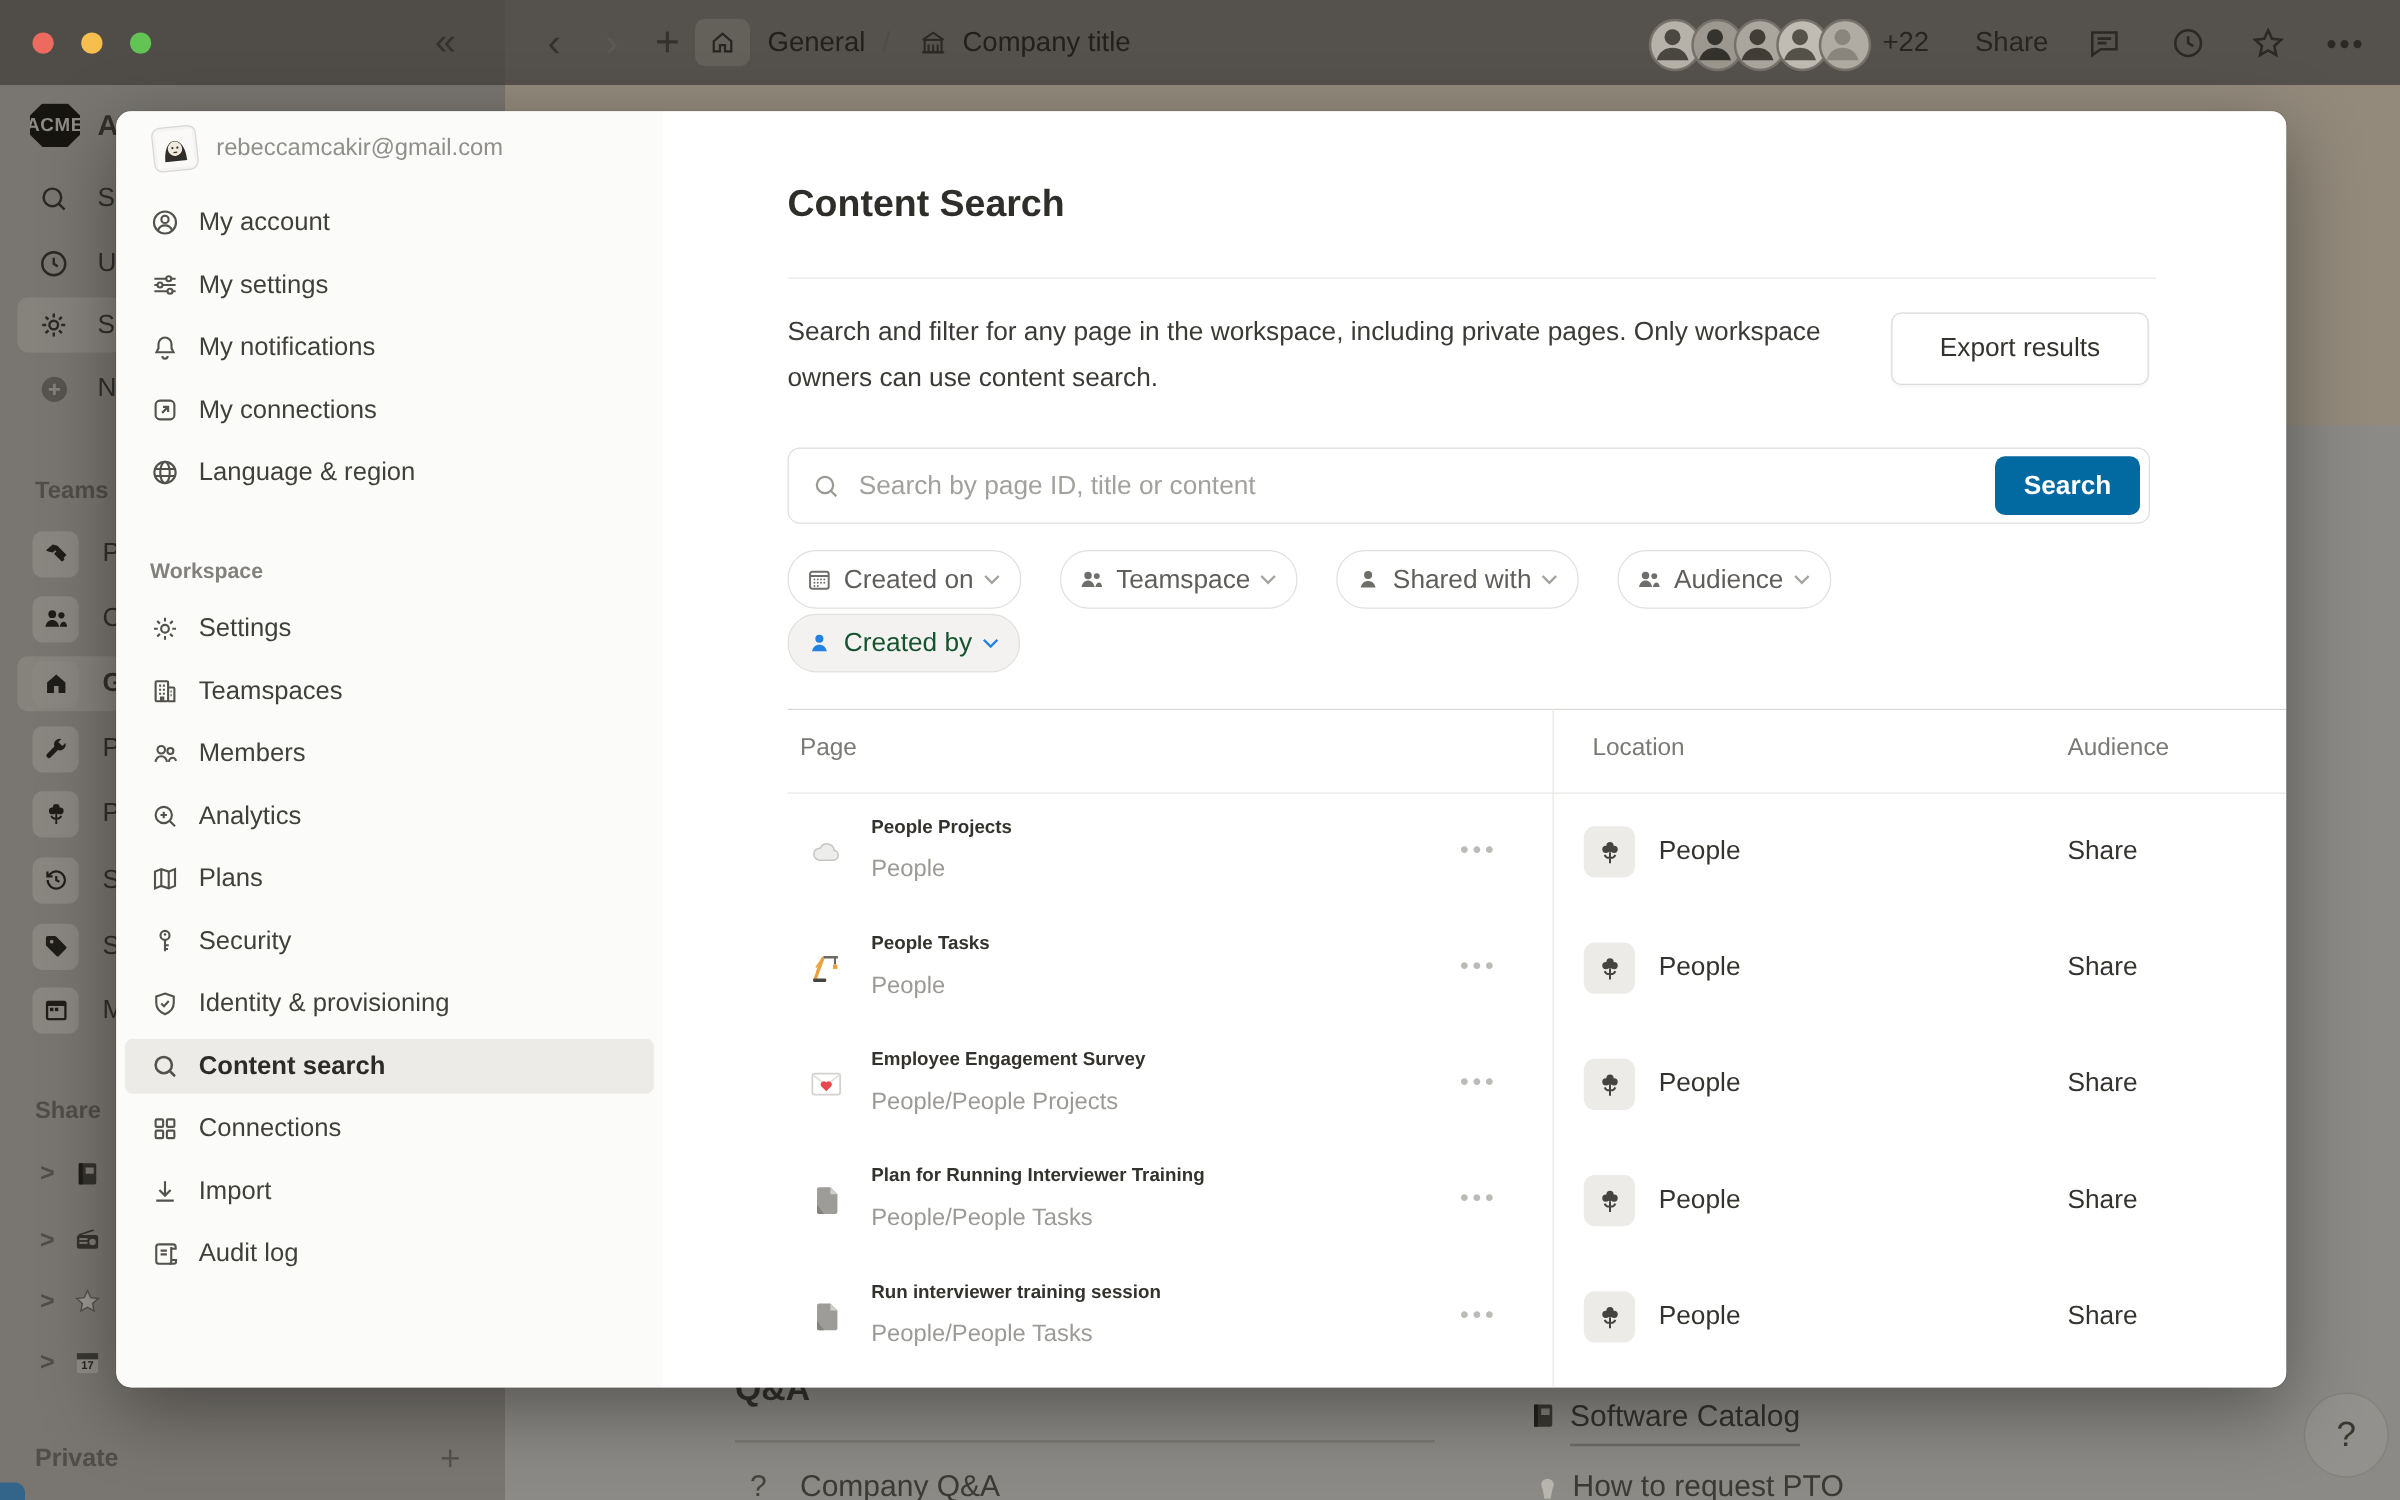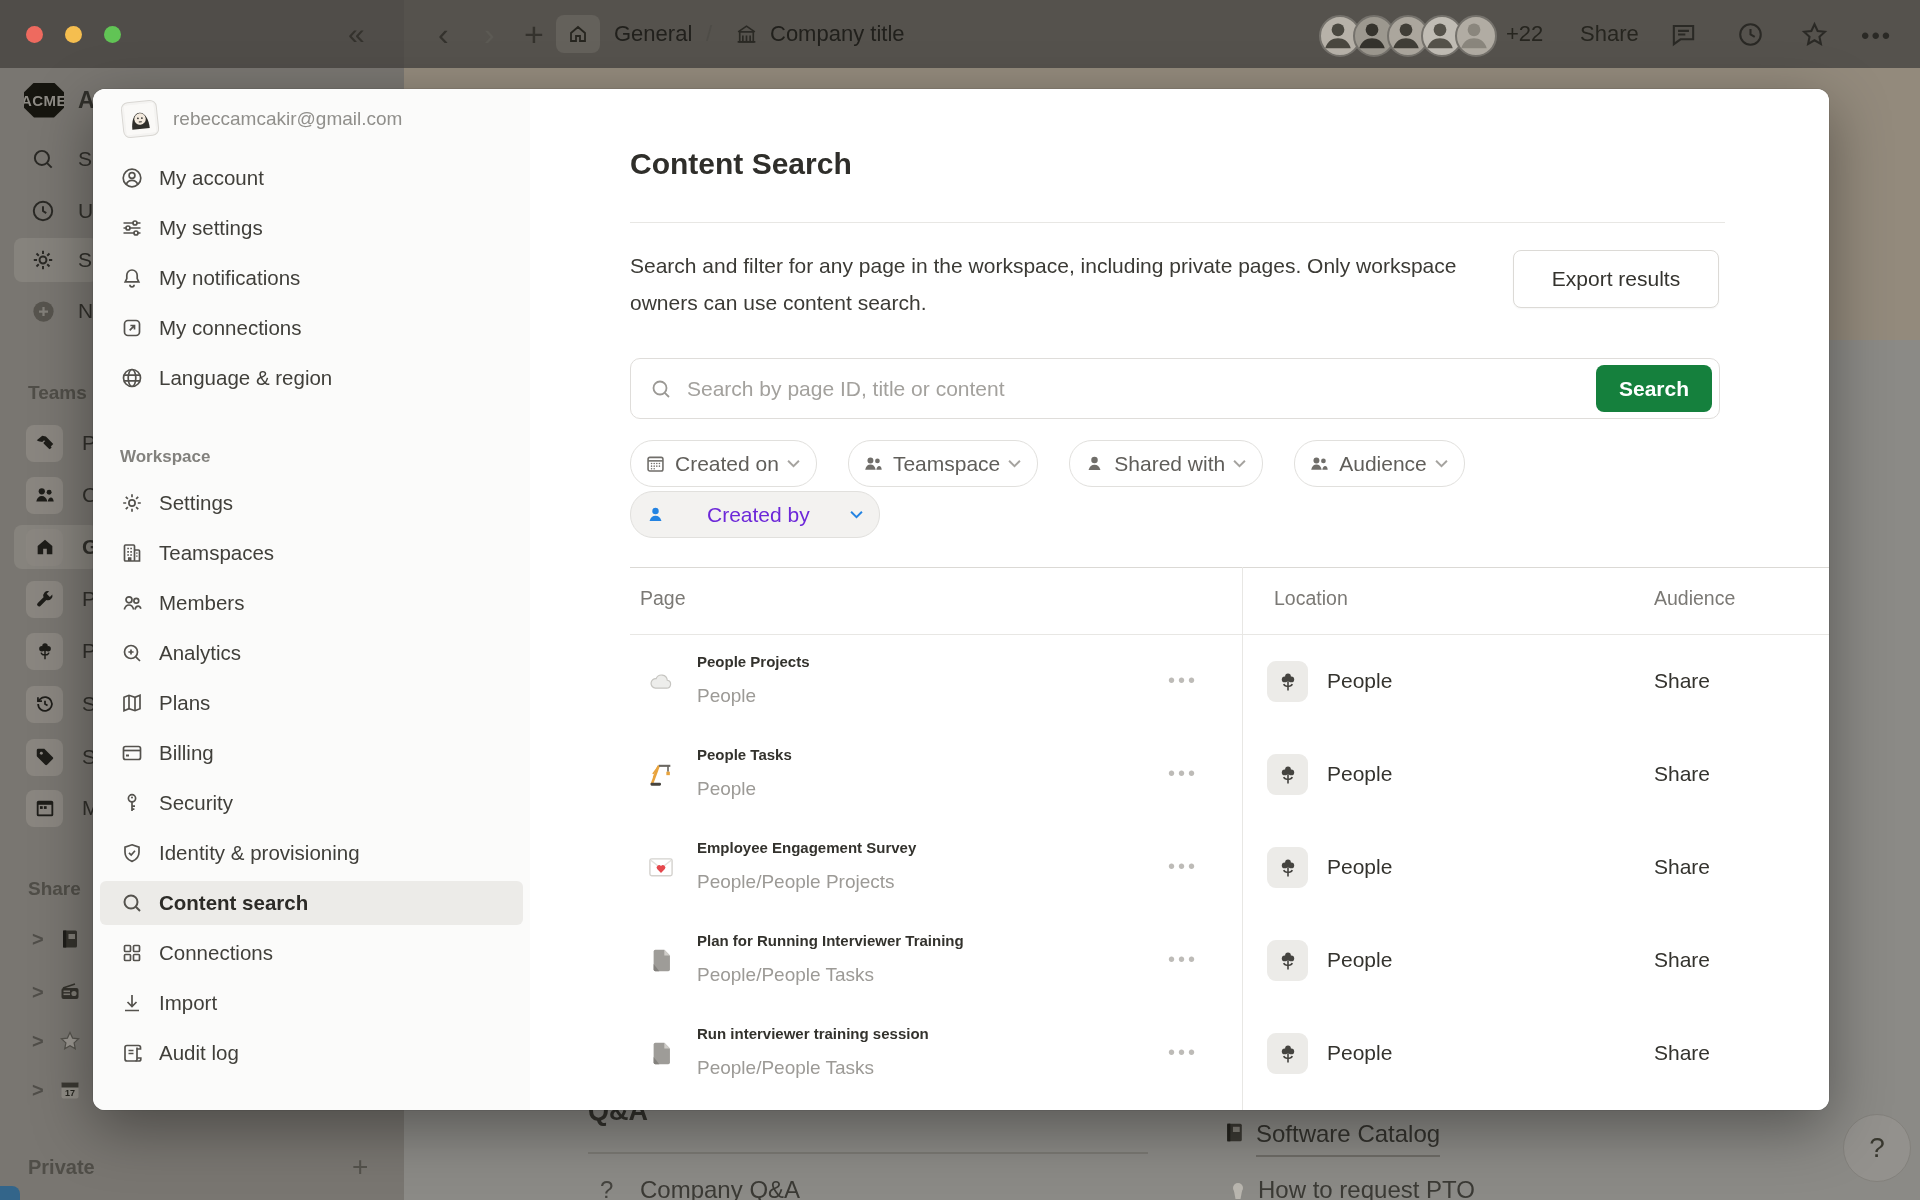--- a/index.html
+++ b/index.html
@@ -66,28 +66,28 @@
   .c-div{position:absolute;left:100px;top:133px;width:1095px;height:1px;background:#E8E7E4;}
   .c-desc{position:absolute;left:100px;top:158px;width:880px;font-size:21px;line-height:37px;color:#3B3A35;}
   .export-btn{position:absolute;left:983px;top:161px;width:206px;height:58px;border-radius:8px;border:1px solid #DCDAD6;
     background:#fff;box-sizing:border-box;display:flex;align-items:center;justify-content:center;
     font-size:21px;color:#34332E;box-shadow:0 1px 2px rgba(0,0,0,.04);cursor:pointer;}
   .search-wrap{position:absolute;left:100px;top:269px;width:1090px;height:61px;border:1px solid #DFDDDA;border-radius:10px;
     box-sizing:border-box;background:#fff;display:flex;align-items:center;}
   .search-wrap input{flex:1;border:none;outline:none;font-size:21px;color:#37352F;margin-left:12px;background:transparent;
     font-family:"Liberation Sans","DejaVu Sans",sans-serif;}
   .search-wrap input::placeholder{color:#A3A19D;}
-  .search-btn{width:116px;height:47px;margin-right:7px;border-radius:8px;background:#15803d;color:#fff;
+  .search-btn{width:116px;height:47px;margin-right:7px;border-radius:8px;background:#0369a1;color:#fff;
     font-size:21px;font-weight:600;display:flex;align-items:center;justify-content:center;flex:none;cursor:pointer;}
   .chip-row{position:absolute;left:100px;top:351px;display:flex;gap:31px;}
   .chip{height:45px;border:1px solid #E1E0DD;border-radius:23px;display:flex;align-items:center;
     padding:0 16px 0 14px;font-size:21px;color:#605E5A;background:#fff;cursor:pointer;white-space:nowrap;}
   .chip .ch-ic{margin-right:9px;display:flex;color:#706E6A;}
   .chip .ch-ar{margin-left:8px;display:flex;color:#A5A39F;}
-  .chip.active{position:absolute;left:100px;top:402px;background:#F3F2F0;color:#6d28d9;display:flex;gap:32px;}
+  .chip.active{position:absolute;left:100px;top:402px;background:#F3F2F0;color:#14532d;display:flex;}
   .chip.active .ch-ic,.chip.active .ch-ar{color:#2383E2;}
 
   
   .t-topline{position:absolute;left:100px;top:478px;width:1199px;height:1px;background:#DBD9D5;}
   .t-headline{position:absolute;left:100px;top:545px;width:1199px;height:1px;background:#E8E7E4;}
   .t-vline{position:absolute;left:712px;top:478px;width:1px;height:543px;background:#E8E7E4;}
   .t-h{position:absolute;top:498px;font-size:19.5px;color:#7B7975;}
   .t-rows{position:absolute;left:0;top:546px;width:1299px;}
   .t-row{position:relative;height:93px;}
   .r-emoji{position:absolute;left:116px;top:31px;width:30px;height:30px;display:flex;align-items:center;justify-content:center;}
@@ -499,30 +499,20 @@
             <svg width="24" height="24" viewBox="0 0 24 24" fill="none" stroke="currentColor" stroke-width="1.7">
               <path d="M4 6.3l5-2 6 2 5-2v13.4l-5 2-6-2-5 2z"></path>
               <path d="M9 4.3v13.4M15 6.3v13.4"></path>
             </svg>
           </span>
         <span class="m-lb">Plans</span>
       </div>
       <div class="m-item">
         <span class="m-ic">
             <svg width="24" height="24" viewBox="0 0 24 24" fill="none" stroke="currentColor" stroke-width="1.7">
-              <rect x="3.5" y="5.5" width="17" height="13" rx="2"></rect>
-              <path d="M3.5 9.5h17"></path>
-              <rect x="6" y="13.5" width="3" height="2" fill="currentColor" stroke="none"></rect>
-            </svg>
-          </span>
-        <span class="m-lb">Billing</span>
-      </div>
-      <div class="m-item">
-        <span class="m-ic">
-            <svg width="24" height="24" viewBox="0 0 24 24" fill="none" stroke="currentColor" stroke-width="1.7">
               <circle cx="12" cy="7.3" r="3.6"></circle>
               <circle cx="12" cy="6.6" r="1" fill="currentColor" stroke="none"></circle>
               <path d="M12 10.9V20M12 15.2h3M12 18.2h2.4"></path>
             </svg>
           </span>
         <span class="m-lb">Security</span>
       </div>
       <div class="m-item">
         <span class="m-ic">
             <svg width="24" height="24" viewBox="0 0 24 24" fill="none" stroke="currentColor" stroke-width="1.7">

